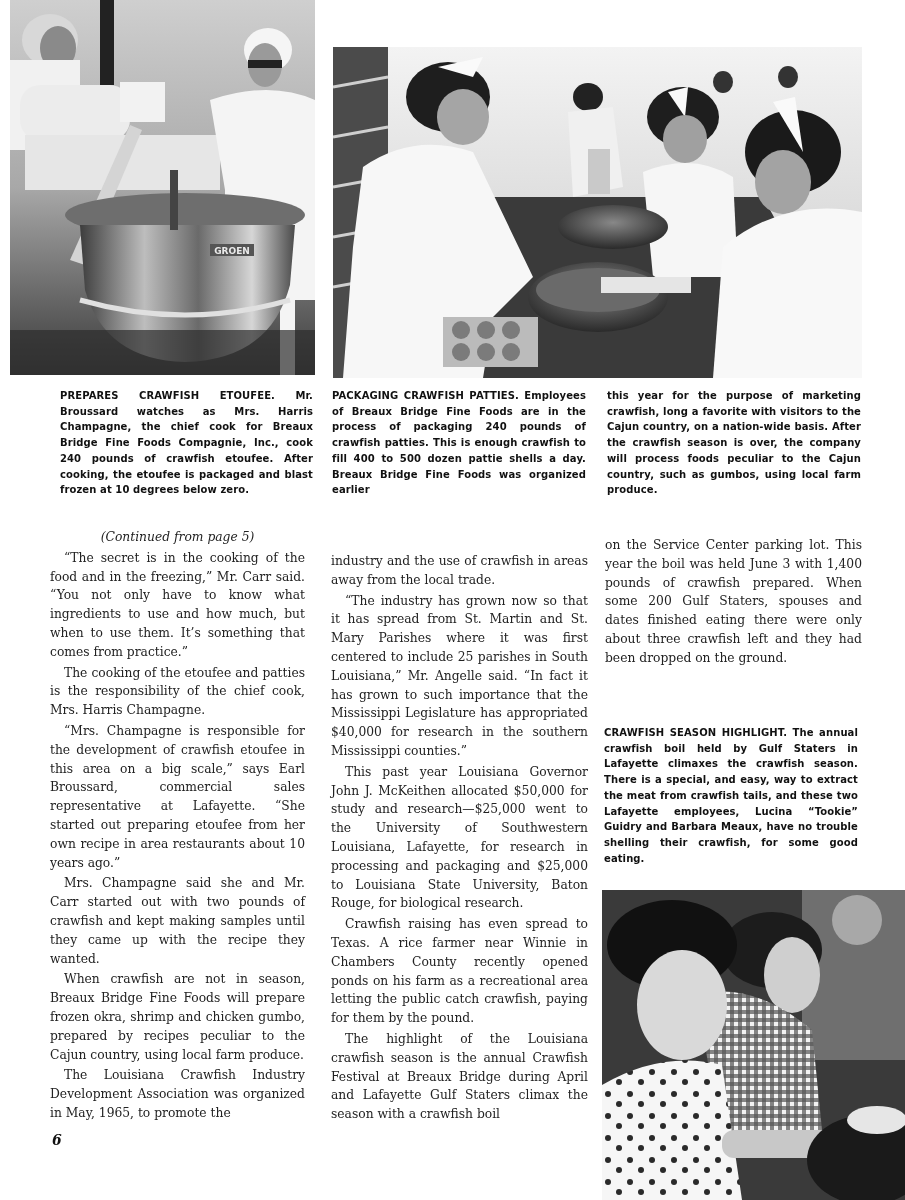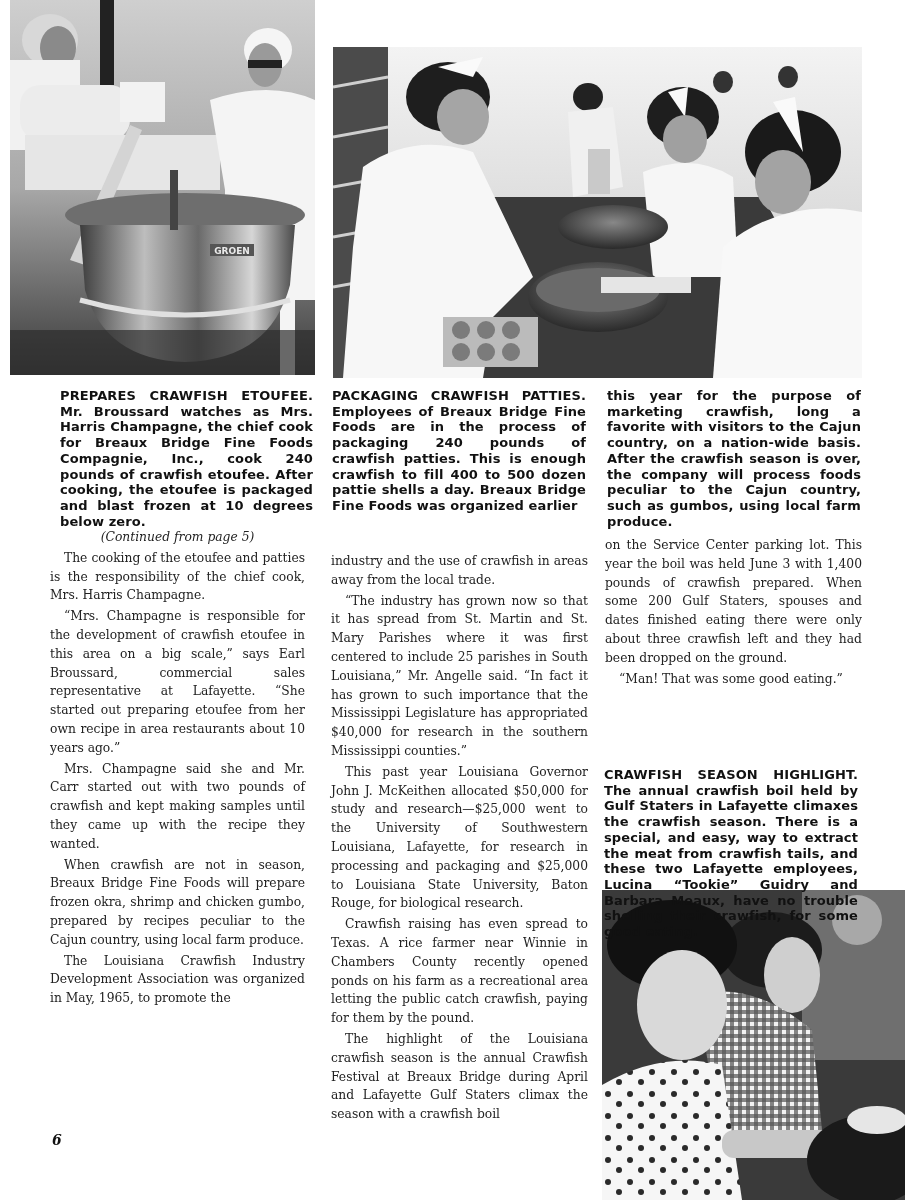--- a/index.html
+++ b/index.html
@@ -3,26 +3,26 @@
 <meta charset="utf-8">
 <style>
   html, body { margin: 0; padding: 0; background: #ffffff; }
   body { width: 905px; height: 1200px; position: relative; overflow: hidden; font-family: "DejaVu Serif", serif; color: #1a1a1a; }
   .photo { position: absolute; overflow: hidden; background: #3b82f6; }
   .photo svg { width: 100%; height: 100%; display: block; }
   #photo1 { left: 10px; top: 0; width: 305px; height: 375px; }
   #photo2 { left: 333px; top: 47px; width: 529px; height: 331px; }
   #photo3 { left: 602px; top: 890px; width: 303px; height: 310px; }
 
-  .caption { position: absolute; font-family: "DejaVu Sans", sans-serif; font-size: 13px; line-height: 15.7px; font-weight: bold; text-align: justify; color: #111; letter-spacing: 0.1px; }
+  .caption { position: absolute; font-family: "DejaVu Sans", sans-serif; font-size: 10px; line-height: 15.7px; font-weight: bold; text-align: justify; color: #111; letter-spacing: 0.1px; }
   .caption .lead { text-transform: uppercase; }
   #cap1 { left: 60px; top: 388px; width: 253px; }
   #cap2 { left: 332px; top: 388px; width: 254px; }
   #cap3 { left: 607px; top: 388px; width: 254px; }
-  #cap4 { left: 604px; top: 725px; width: 254px; margin-top: 42px; }
+  #cap4 { left: 604px; top: 725px; width: 254px; }
 
   .col { position: absolute; font-size: 12.3px; line-height: 18.8px; text-align: justify; color: #222; }
   .col p { margin: 0; text-indent: 14px; }
   .col p.noindent { text-indent: 0; }
   .col p + p { margin-top: 2px; }
   #col1 { left: 50px; top: 528px; width: 255px; }
   #col2 { left: 331px; top: 536px; width: 257px; margin-top: 16px; }
   #col3 { left: 605px; top: 536px; width: 257px; }
   .continued { font-style: italic; text-align: center; text-indent: 0 !important; margin-bottom: 0 !important; }
   #page-number { position: absolute; left: 52px; top: 1132px; font-family: "DejaVu Serif", serif; font-style: italic; font-weight: bold; font-size: 14px; color: #111; }
@@ -179,33 +179,33 @@
 <div class="caption" id="cap3">
   <span>this year for the purpose of marketing crawfish, long a favorite with visitors to the Cajun country, on a nation-wide basis. After the crawfish season is over, the company will process foods peculiar to the Cajun country, such as gumbos, using local farm produce.</span>
 </div>
 <div class="caption" id="cap4">
   <span class="lead">Crawfish Season Highlight.</span>
   <span>The annual crawfish boil held by Gulf Staters in Lafayette climaxes the crawfish season. There is a special, and easy, way to extract the meat from crawfish tails, and these two Lafayette employees, Lucina “Tookie” Guidry and Barbara Meaux, have no trouble shelling their crawfish, for some good eating.</span>
 </div>
 
 <div class="col" id="col1">
   <p class="continued">(Continued from page 5)</p>
+  <p>“The secret is in the cooking of the food and in the freezing,” Mr. Carr said. “You not only have to know what ingredients to use and how much, but when to use them. It’s something that comes from practice.”</p>
   <p>The cooking of the etoufee and patties is the responsibility of the chief cook, Mrs. Harris Champagne.</p>
   <p>“Mrs. Champagne is responsible for the development of crawfish etoufee in this area on a big scale,” says Earl Broussard, commercial sales representative at Lafayette. “She started out preparing etoufee from her own recipe in area restaurants about 10 years ago.”</p>
   <p>Mrs. Champagne said she and Mr. Carr started out with two pounds of crawfish and kept making samples until they came up with the recipe they wanted.</p>
   <p>When crawfish are not in season, Breaux Bridge Fine Foods will prepare frozen okra, shrimp and chicken gumbo, prepared by recipes peculiar to the Cajun country, using local farm produce.</p>
   <p>The Louisiana Crawfish Industry Development Association was organized in May, 1965, to promote the</p>
 </div>
 
 <div class="col" id="col2">
   <p class="noindent">industry and the use of crawfish in areas away from the local trade.</p>
   <p>“The industry has grown now so that it has spread from St. Martin and St. Mary Parishes where it was first centered to include 25 parishes in South Louisiana,” Mr. Angelle said. “In fact it has grown to such importance that the Mississippi Legislature has appropriated $40,000 for research in the southern Mississippi counties.”</p>
   <p>This past year Louisiana Governor John J. McKeithen allocated $50,000 for study and research—$25,000 went to the University of Southwestern Louisiana, Lafayette, for research in processing and packaging and $25,000 to Louisiana State University, Baton Rouge, for biological research.</p>
   <p>Crawfish raising has even spread to Texas. A rice farmer near Winnie in Chambers County recently opened ponds on his farm as a recreational area letting the public catch crawfish, paying for them by the pound.</p>
   <p>The highlight of the Louisiana crawfish season is the annual Crawfish Festival at Breaux Bridge during April and Lafayette Gulf Staters climax the season with a crawfish boil</p>
 </div>
 
 <div class="col" id="col3">
   <p class="noindent">on the Service Center parking lot. This year the boil was held June 3 with 1,400 pounds of crawfish prepared. When some 200 Gulf Staters, spouses and dates finished eating there were only about three crawfish left and they had been dropped on the ground.</p>
-  <p>“Man! That was some good eating.”</p>
 </div>
 
 <div id="page-number">6</div>
 
 </body></html>

